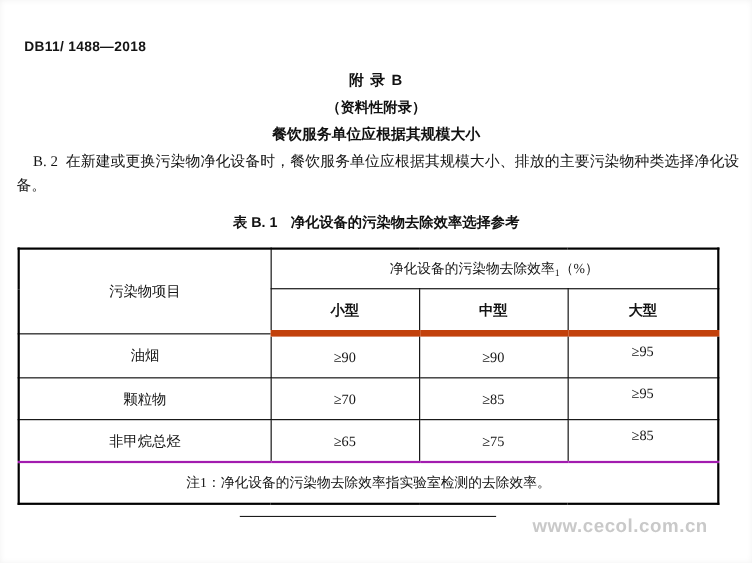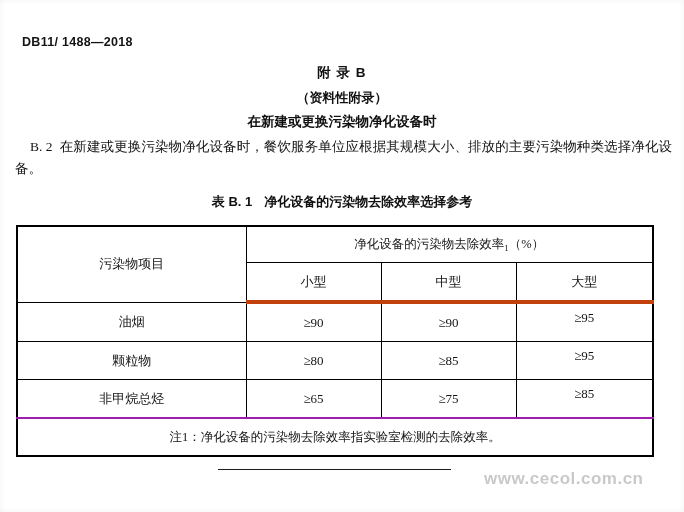--- a/index.html
+++ b/index.html
@@ -48,21 +48,21 @@
     font-size:13px;color:#141414;
     border:2px solid #000;
   }
   table.b1 td{
     border:1px solid #000;
     text-align:center;vertical-align:middle;
     padding:4px;overflow:hidden;
   }
   td.group-head{height:27px;font-size:12.5px;}
   td.pollutant-head{font-size:13px;}
-  tr.size-row td{height:29px;border-bottom:4px solid #c2410c;}
+  tr.size-row td{height:29px;border-bottom:6px solid #c2410c;font-weight:bold;}
   tr.data-row td{height:29px;}
   tr.data-row-last td{border-bottom:2px solid #a21caf;}
   td.note-cell{
     height:28px;text-align:left;padding-left:13px;font-size:12.5px;
   }
   .sub1{font-size:9px;vertical-align:-3px;}
   .raise{position:relative;top:-5px;display:inline-block;}
   .bottom-rule{
     position:absolute;left:218px;top:469px;width:233px;height:0;
     border-top:1.5px solid #1c1c1c;
@@ -76,21 +76,21 @@
 </head>
 <body>
 
 <div class="page">
 
   <div class="doc-number">DB11/ 1488—2018</div>
 
   <div class="title-block">
     <div class="appendix-title">附 录 B</div>
     <div class="appendix-subtitle">（资料性附录）</div>
-    <div class="appendix-heading">在新建或更换污染物净化设备时</div>
+    <div class="appendix-heading">餐饮服务单位应根据其规模大小</div>
   </div>
 
   <p class="para"><span class="para-label">B. 2</span><span>在新建或更换污染物净化设备时，餐饮服务单位应根据其规模大小、排放的主要污染物种类选择净化设备。</span></p>
 
   <div class="table-caption"><span class="cap-label">表 B. 1</span><span>净化设备的污染物去除效率选择参考</span></div>
 
   <table class="b1">
     <colgroup>
       <col style="width:229px">
       <col style="width:135px">
@@ -108,21 +108,21 @@
         <td>大型</td>
       </tr>
       <tr class="data-row">
         <td>油烟</td>
         <td>≥90</td>
         <td>≥90</td>
         <td><span class="raise">≥95</span></td>
       </tr>
       <tr class="data-row">
         <td>颗粒物</td>
-        <td>≥80</td>
+        <td>≥70</td>
         <td>≥85</td>
         <td><span class="raise">≥95</span></td>
       </tr>
       <tr class="data-row data-row-last">
         <td>非甲烷总烃</td>
         <td>≥65</td>
         <td>≥75</td>
         <td><span class="raise">≥85</span></td>
       </tr>
       <tr>

